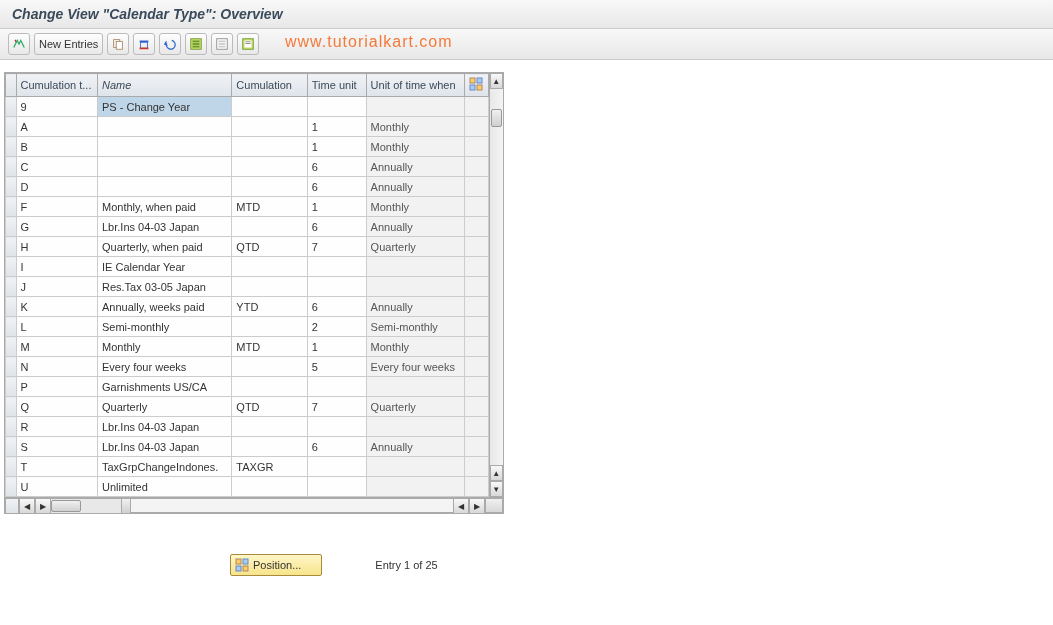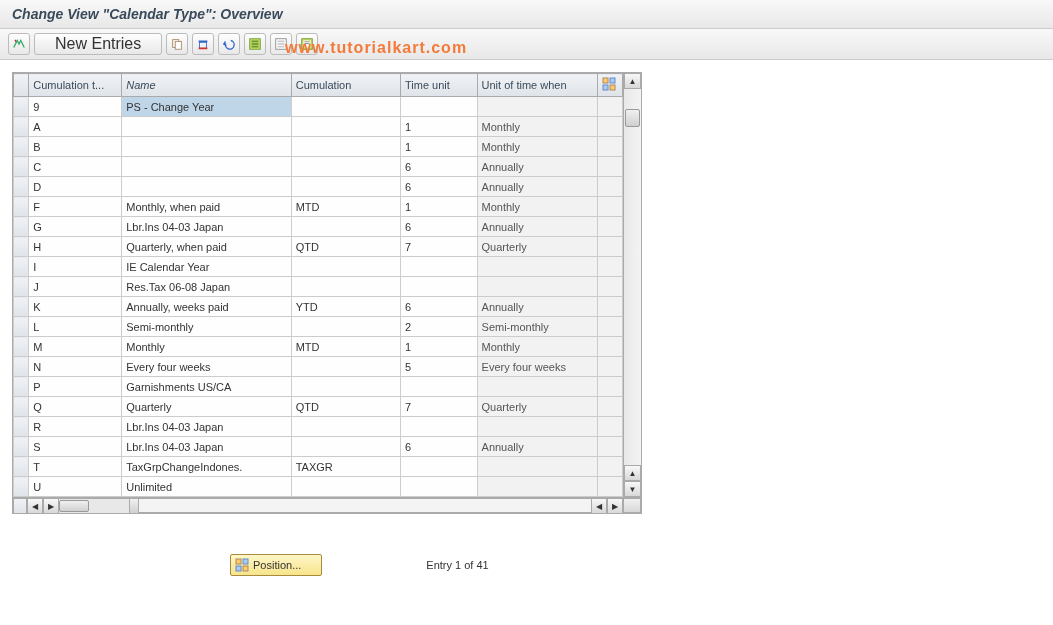--- a/index.html
+++ b/index.html
@@ -40,41 +40,40 @@
       align-items: center;
       justify-content: center;
       cursor: pointer;
       font-size: 12px;
     }
     .tb-text-btn {
       height: 22px;
       border: 1px solid #bbb;
       border-radius: 3px;
       background: linear-gradient(#fefefe, #e8e8e8);
-      padding: 0 20px;
+      padding: 0 4px;
       display: inline-flex;
       align-items: center;
       cursor: pointer;
-      font-size: 16px;
+      font-size: 11px;
     }
     .watermark {
       position: absolute;
       left: 285px;
-      top: 10px;
+      top: 4px;
       font-size: 16px;
       color: #f47a3a;
       letter-spacing: 1px;
       font-family: "Arial", sans-serif;
-      font-weight: bold;
     }
     .table-wrap {
-      margin: 12px 12px 0 12px;
+      margin: 12px 12px 0 4px;
       border: 1px solid #aaa;
       background: #84cc16;
-      width: 630px;
+      width: 500px;
     }
     .table-inner {
       display: flex;
     }
     .grid {
       border-collapse: collapse;
       width: 610px;
     }
     .grid th {
       background: linear-gradient(#f0f2f5, #dfe4ea);
@@ -173,21 +172,21 @@
       width:10px;
       height:16px;
       background:linear-gradient(#f0f0f0,#d0d0d0);
       border:1px solid #aaa;
     }
     .hs-fill { flex:1; background:#f4f4f4; border-top:1px solid #aaa; border-bottom:1px solid #aaa; }
     .bottom-bar {
       margin-top: 40px;
       display: flex;
       align-items: center;
-      gap: 104px;
+      gap: 53px;
       padding-left: 230px;
     }
     .position-btn {
       display:flex;
       align-items:center;
       height: 22px;
       border:1px solid #a88b3a;
       background: linear-gradient(#fff6c8,#f7e48b);
       border-radius:2px;
       cursor:pointer;
@@ -361,21 +360,21 @@
             <td class="cell-editable">I</td>
             <td class="cell-editable">IE Calendar Year</td>
             <td class="cell-editable"></td>
             <td class="cell-editable"></td>
             <td class="cell-readonly"></td>
             <td class="cell-readonly"></td>
           </tr>
           <tr>
             <td class="row-handle"></td>
             <td class="cell-editable">J</td>
-            <td class="cell-editable">Res.Tax 06-08  Japan</td>
+            <td class="cell-editable">Res.Tax 03-05  Japan</td>
             <td class="cell-editable"></td>
             <td class="cell-editable"></td>
             <td class="cell-readonly"></td>
             <td class="cell-readonly"></td>
           </tr>
           <tr>
             <td class="row-handle"></td>
             <td class="cell-editable">K</td>
             <td class="cell-editable">Annually, weeks paid</td>
             <td class="cell-editable">YTD</td>
@@ -495,14 +494,14 @@
     <span class="ico">
       <svg viewBox="0 0 14 14">
           <rect x="1" y="1" width="5" height="5" fill="#fc6" stroke="#a86"></rect>
           <rect x="8" y="1" width="5" height="5" fill="#ace" stroke="#68c"></rect>
           <rect x="1" y="8" width="5" height="5" fill="#ace" stroke="#68c"></rect>
           <rect x="8" y="8" width="5" height="5" fill="#fc6" stroke="#a86"></rect>
         </svg>
     </span>
     <span>Position...</span>
   </div>
-  <div class="entry-txt">Entry 1 of 41</div>
+  <div class="entry-txt">Entry 1 of 25</div>
 </div>
 
 </body></html>

